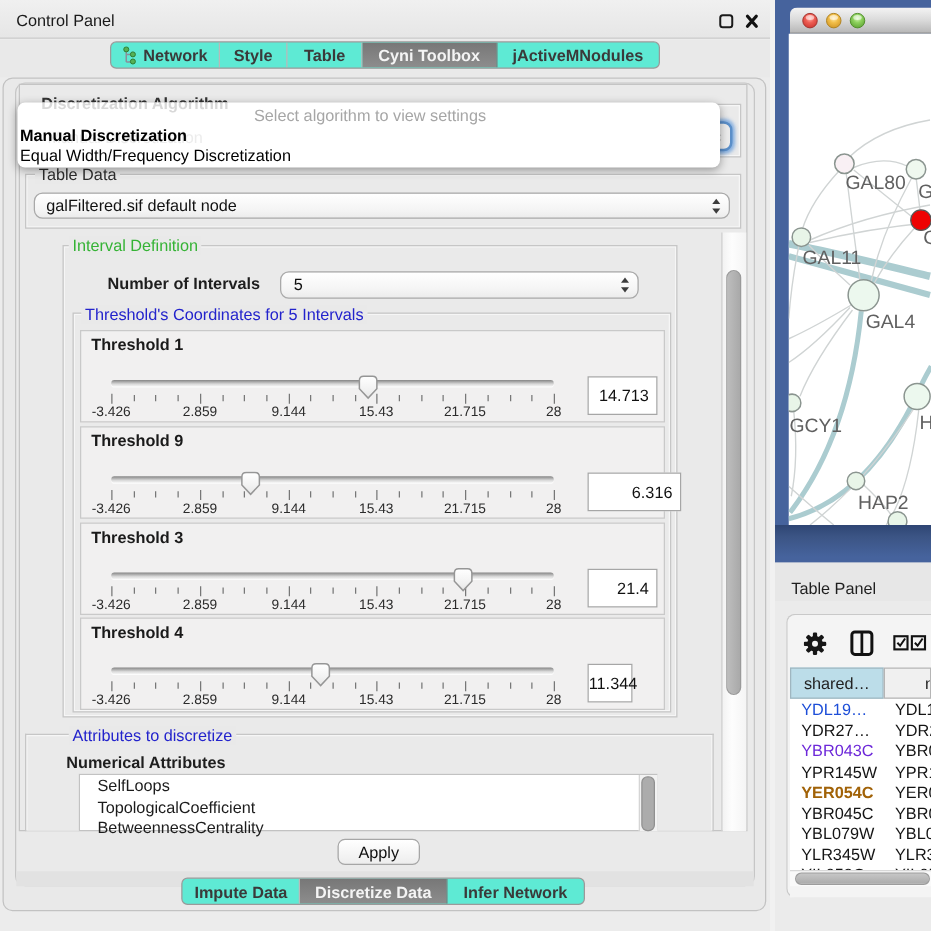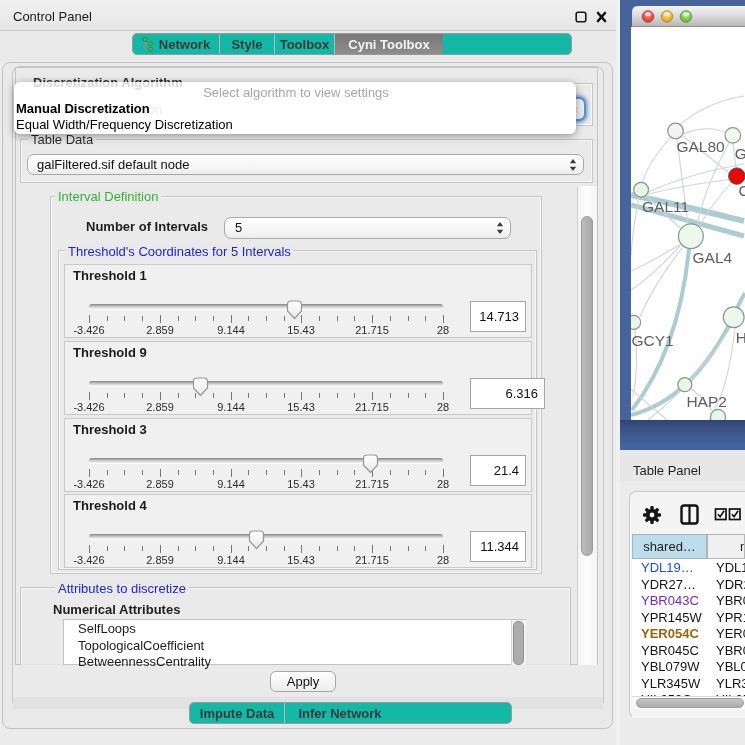--- a/index.html
+++ b/index.html
@@ -1,20 +1,20 @@
 <!DOCTYPE html>
 <html><head><meta charset="utf-8">
 <style>
 * { margin:0; padding:0; box-sizing:border-box; }
 html,body { width:745px; height:745px; overflow:hidden; }
 body { font-family:"Liberation Sans", sans-serif; background:#ededed; position:relative; }
 .ab { position:absolute; }
 .t13 { font-size:13px; color:#1c1c1c; white-space:nowrap; }
 .bold { font-weight:bold;text-align:center; }
-.seg { background:#14b8a6; border:1px solid #9a9a9a; border-radius:5px; display:flex; overflow:hidden;margin-left:44px; }
+.seg { background:#5eead4; border:1px solid #9a9a9a; border-radius:5px; display:flex; overflow:hidden; }
 .seg .it { font-size:13px; font-weight:bold; color:#3a3a3a; display:flex; align-items:center; justify-content:center; border-right:1px solid #b9b9b9; }
 .seg .it:last-child { border-right:none; }
 .seg .sel { background:linear-gradient(180deg,#777 0%,#8d8d8d 100%); color:#f4f4f4; border-right-color:#777;}
 .gbox { border:1px solid #c6c6c6; box-shadow:inset 0 0 0 1px rgba(255,255,255,.55); }
 .glabel { position:absolute; background:#e9e9e9; padding:0 3px; font-size:13px; white-space:nowrap; }
 .combo { position:absolute; background:linear-gradient(180deg,#ffffff 0%,#f4f4f4 70%,#ececec 100%); border:1px solid #a9a9a9; border-radius:5px; font-size:13px; color:#111; }
 .combo .ar { position:absolute; right:6px; top:50%; transform:translateY(-50%); }
 .tpanel { position:absolute; background:#f1f0f0; border:1px solid #c9c9c9; }
 .vbox { position:absolute; background:#fff; border:1px solid #a6a6a6; font-size:13px; color:#111; text-align:right; }
 .tick { position:absolute; width:1px; background:#777; }
@@ -31,22 +31,23 @@
   </svg>
 <div class="ab" style="left:0px;top:32px;width:616px;height:30px;background:#e9e9e9;"></div>
 <div class="seg ab" style="left:88px;top:33px;width:440px;height:22px;">
 <div class="it" style="width:87px;"><svg width="12" height="15" viewBox="0 0 12 15" style="margin-right:5px">
         <path d="M3 3 L3 12.5 M3 6.5 L8 6.5 M3 12.5 L8 12.5" stroke="#8a8f9a" stroke-width="1.2" fill="none"></path>
         <circle cx="3" cy="2.5" r="2" fill="#55b155" stroke="#2e7d32" stroke-width=".8"></circle>
         <circle cx="8.3" cy="6.5" r="2" fill="#55b155" stroke="#2e7d32" stroke-width=".8"></circle>
         <circle cx="8.3" cy="12.2" r="2" fill="#55b155" stroke="#2e7d32" stroke-width=".8"></circle>
       </svg>Network</div>
 <div class="it" style="width:55px;">Style</div>
-<div class="it" style="width:60px;">Toolbox</div>
+<div class="it" style="width:60px;">Table</div>
 <div class="it sel" style="width:108px;">Cyni Toolbox</div>
+<div class="it" style="width:130px;">jActiveMNodules</div>
 </div>
 <div class="ab" style="left:2px;top:62px;width:611px;height:667px;background:#e9e9e9;border:1px solid #c2c2c2;border-radius:8px;"></div>
 <div class="ab" style="left:12px;top:66px;width:592px;height:643px;background:#eaeaea;border:1px solid #c6c6c6;border-radius:8px;"></div>
 <div class="ab" style="left:15px;top:67px;width:583px;height:598px;background:#eaeaea;border:1px solid #c4c4c4;"></div>
 <div class="ab gbox" style="left:20px;top:83px;width:573px;height:43px;"></div>
 <div class="ab t13 bold" style="left:33px;top:75px;color:#333;">Discretization Algorithm</div>
 <div class="ab" style="left:440px;top:97px;width:146px;height:24px;background:#ededed;border:2px solid #5b8fc9;border-radius:7px;box-shadow:0 0 3px 1.5px rgba(90,150,220,.7);">
     <svg style="position:absolute;right:6px;top:4px" width="9" height="14" viewBox="0 0 9 14">
       <path d="M4.5 1 L8 5.5 L1 5.5 Z" fill="#b9b9b9"></path>
       <path d="M4.5 13 L8 8.5 L1 8.5 Z" fill="#b9b9b9"></path>
@@ -223,36 +224,37 @@
 <svg class="ab" style="left:247.5px;top:530px" width="17" height="20" viewBox="0 0 17 20">
     <defs>
       <linearGradient id="thg256" x1="0" y1="0" x2="0" y2="1">
         <stop offset="0" stop-color="#ffffff"></stop>
         <stop offset=".6" stop-color="#f2f2f2"></stop>
         <stop offset="1" stop-color="#e6e6e6"></stop>
       </linearGradient>
     </defs>
     <path d="M1.5 4.5 Q1.5 1 5 1 L12 1 Q15.5 1 15.5 4.5 L15.5 11 L8.5 18.5 L1.5 11 Z" fill="url(#thg256)" stroke="#969696" stroke-width="1.2"></path>
   </svg>
-<div class="vbox" style="left:470px;top:531px;width:56px;height:31px;line-height:29px;padding-right:6px;">11.344</div>
+<div class="vbox" style="left:470px;top:531px;width:36px;height:31px;line-height:29px;padding-right:6px;">11.344</div>
 <div class="ab gbox" style="left:20px;top:587px;width:551px;height:78px;border-bottom:none;"></div>
 <div class="glabel" style="left:55px;top:581px;color:#2323cc;">Attributes to discretize</div>
 <div class="ab t13 bold" style="left:53px;top:602px;color:#1e1e1e;">Numerical Attributes</div>
 <div class="ab" style="left:63px;top:619px;width:463px;height:46px;background:#fff;border:1px solid #c2c2c2;"></div>
 <div class="ab t13" style="left:78px;top:621px;">SelfLoops</div>
 <div class="ab t13" style="left:78px;top:638px;">TopologicalCoefficient</div>
 <div class="ab t13" style="left:78px;top:654px;">BetweennessCentrality</div>
 <div class="ab" style="left:511px;top:620px;width:15px;height:45px;background:#f2f2f2;border-left:1px solid #d5d5d5;"></div>
 <div class="ab" style="left:513px;top:621px;width:11px;height:44px;background:#acacac;border-radius:5px;border:1px solid #909090;"></div>
 <div class="ab" style="left:577px;top:186px;width:20px;height:479px;background:linear-gradient(90deg,#f2f2f2,#fdfdfd 40%,#f4f4f4);border-left:1px solid #cfcfcf;"></div>
 <div class="ab" style="left:581px;top:216px;width:12px;height:340px;background:linear-gradient(90deg,#bdbdbd,#a9a9a9);border-radius:6px;border:1px solid #9a9a9a;"></div>
 <div class="ab" style="left:270px;top:671px;width:66px;height:21px;background:linear-gradient(180deg,#ffffff,#ededed);border:1px solid #a6a6a6;border-radius:6px;font-size:13px;color:#111;text-align:center;line-height:19px;">Apply</div>
 <div class="ab" style="left:13px;top:697px;width:590px;height:12px;background:#e2e2e2;"></div>
 <div class="seg ab" style="left:145px;top:702px;width:323px;height:22px;">
 <div class="it" style="width:95px;">Impute Data</div>
+<div class="it sel" style="width:118px;">Discretize Data</div>
 <div class="it" style="width:110px;">Infer Network</div>
 </div>
 <div class="ab" style="left:0px;top:730px;width:616px;height:15px;background:#ececec;"></div>
 <div class="ab" style="left:616px;top:0px;width:4px;height:745px;background:#f1f1f1;"></div>
 <div class="ab" style="left:620px;top:0px;width:125px;height:450px;background:#46639d;"></div>
 <div class="ab" style="left:620px;top:420px;width:125px;height:30px;background:linear-gradient(180deg,#2e4573 0%,#3b5484 30%,#46639d 85%);"></div>
 <svg class="ab" style="left:632px;top:6px" width="113" height="21" viewBox="0 0 113 21">
 <defs>
       <linearGradient id="tb" x1="0" y1="0" x2="0" y2="1">
         <stop offset="0" stop-color="#f4f4f4"></stop>

